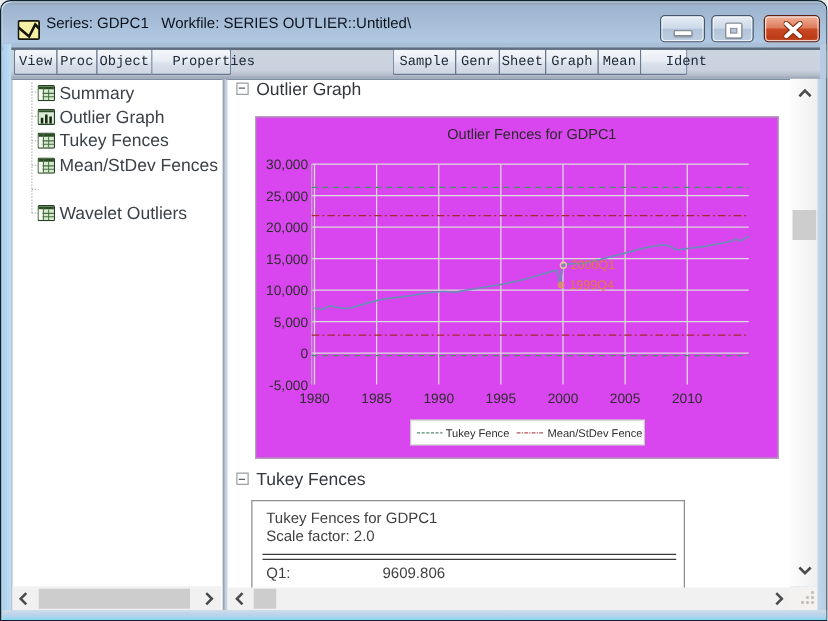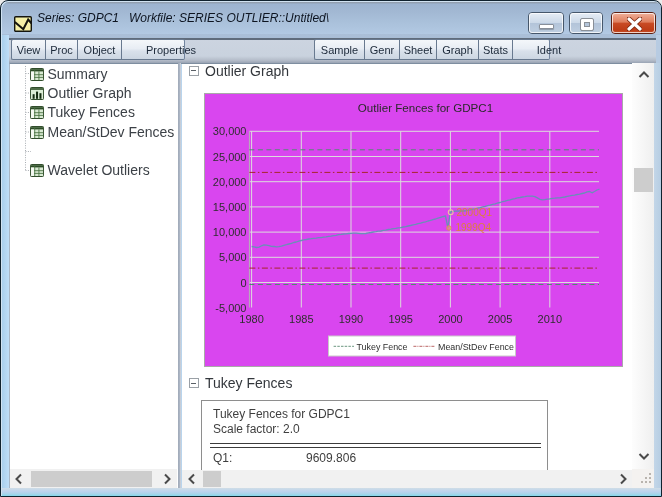--- a/index.html
+++ b/index.html
@@ -4,34 +4,34 @@
 html,body { width:662px; height:497px; }
 body { font-family:"Liberation Sans", sans-serif; background:#ececec; position:relative; overflow:hidden; }
 .abs { position:absolute; }
 
 #win { position:absolute; left:0; top:0; width:662px; height:497px;
   border-radius:8px 8px 0 0; background:#b9d4ec; border:1px solid #10222e;
   box-shadow: inset 0 0 0 1px rgba(255,255,255,.35); overflow:hidden; }
 
 #titlebar { position:absolute; left:1px; top:1px; width:660px; height:32px;
   border-radius:7px 7px 0 0;
-  background:linear-gradient(#8f9aa6 0%, #9db4d0 7%, #a2b8d3 30%, #a9c0da 60%, #b2c9e3 100%);font-style:italic; }
+  background:linear-gradient(#8f9aa6 0%, #9db4d0 7%, #a2b8d3 30%, #a9c0da 60%, #b2c9e3 100%); }
 #ticon { position:absolute; left:11.5px; top:14px; width:18px; height:16px; }
 #ttext { position:absolute; left:35px; top:9px; font-size:12px; color:#0d1420; letter-spacing:0px; white-space:pre; }
 
 .cbtn { position:absolute; top:10px; height:22px; border-radius:4px; border:1px solid #46576b; }
 .cbtn .inner { position:absolute; inset:0; border-radius:3px; box-shadow:inset 0 0 0 1px rgba(255,255,255,.75); }
 #bmin { left:526px; width:36px; background:linear-gradient(#e6edf6 0%, #ccd9e8 48%, #b3c4d9 52%, #bfcfe1 100%); }
 #bmax { left:567px; width:34px; background:linear-gradient(#e6edf6 0%, #ccd9e8 48%, #b3c4d9 52%, #bfcfe1 100%); }
 #bclose { left:609px; width:45px; border-color:#5e1f10; background:linear-gradient(#f0b09a 0%, #de7e5d 45%, #c84a24 52%, #bd3c16 85%, #c5502c 100%); }
 #bmin .glyph { position:absolute; left:10px; top:11px; width:15px; height:5px; background:#fff; border:1px solid #888f99; border-radius:1px; box-shadow:0 1px 1px rgba(0,0,0,.25);}
 #bmax .glyph { position:absolute; left:10.5px; top:5.5px; width:12px; height:11px; background:transparent; border:3px solid #fff; outline:1px solid #8a8f96; border-radius:1px; box-shadow:0 1px 1px rgba(0,0,0,.3), inset 0 0 0 1px #8a8f96; }
 
 #toolbar { position:absolute; left:1px; top:33px; width:660px; height:29px;
-  background:linear-gradient(#aabfd8 0%, #a3b7d0 100%); }
+  background:linear-gradient(#aabfd8 0%, #a3b7d0 100%);font-family:Liberation Mono, monospace; }
 #tbpanel { position:absolute; left:0; top:4px; width:660px; height:25px;
   border-top:2px solid #5f6c7c;
   background:linear-gradient(#ccd4e0 0%, #c9d2de 70%, #b4bcc9 88%, #99a3b3 100%); }
 .tgroup { position:absolute; top:5px; height:21px; display:flex; }
 .tbtn { height:21px; border:1px solid #68798f; border-right:none; background:linear-gradient(#f4f7fa 0%, #e8edf4 45%, #d9e1eb 58%, #ccd6e2 100%);
   font-size:11px; color:#1b2838; display:flex; align-items:center; justify-content:center; }
 .tbtn:last-child { border-right:1px solid #71849e; }
 .tbtn:first-child { border-radius:2px 0 0 2px; }
 .tbtn:last-child  { border-radius:0 2px 2px 0;padding-left:36px; }
 
@@ -89,21 +89,21 @@
       <div class="tbtn" style="width:34px">View</div>
       <div class="tbtn" style="width:32px">Proc</div>
       <div class="tbtn" style="width:44px">Object</div>
       <div class="tbtn" style="width:64px">Properties</div>
     </div>
     <div class="tgroup" style="left:312px">
       <div class="tbtn" style="width:50px">Sample</div>
       <div class="tbtn" style="width:35px">Genr</div>
       <div class="tbtn" style="width:37px">Sheet</div>
       <div class="tbtn" style="width:42px">Graph</div>
-      <div class="tbtn" style="width:34px">Stats</div>
+      <div class="tbtn" style="width:34px">Mean</div>
       <div class="tbtn" style="width:35px">Ident</div>
     </div>
   </div>
   <div id="leftframe"></div>
     <div class="abs" style="left:655px;top:34px;width:6px;height:28px;background:#b7cbe2"></div>
     <div class="abs" style="left:8px;top:62px;width:645px;height:1px;background:#7e8ea0"></div>
     <div class="abs" style="left:176px;top:62px;width:4px;height:425px;background:linear-gradient(90deg,#ccd1da 0%,#9aa5b5 45%,#a8b2c1 60%,#d6dae2 100%)"></div>
     <div id="rightframe"></div>
     <div id="bottomframe"></div>
 

